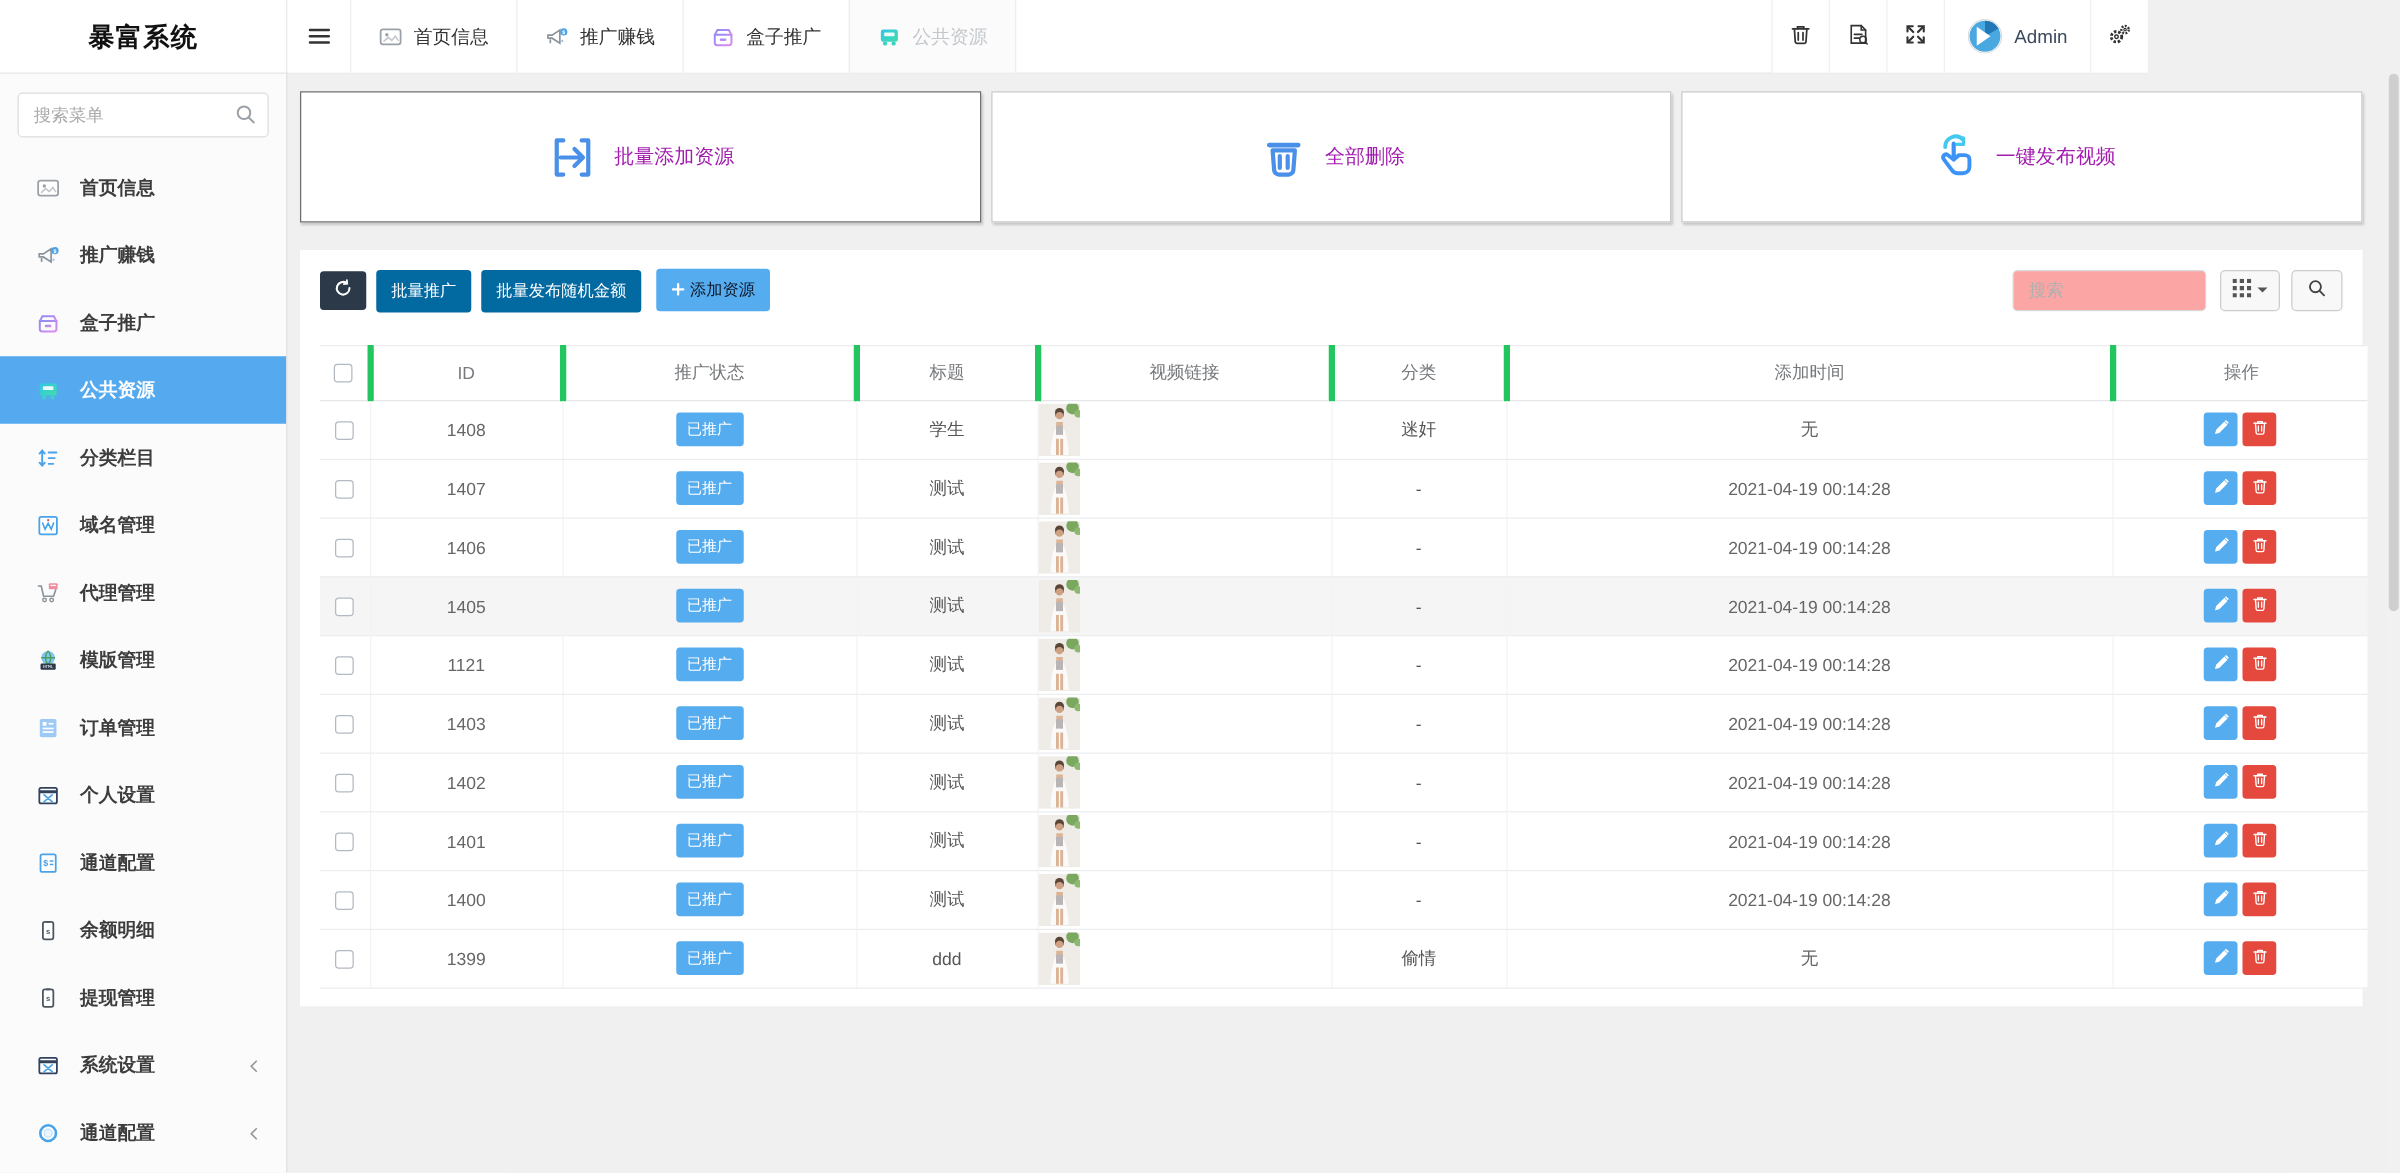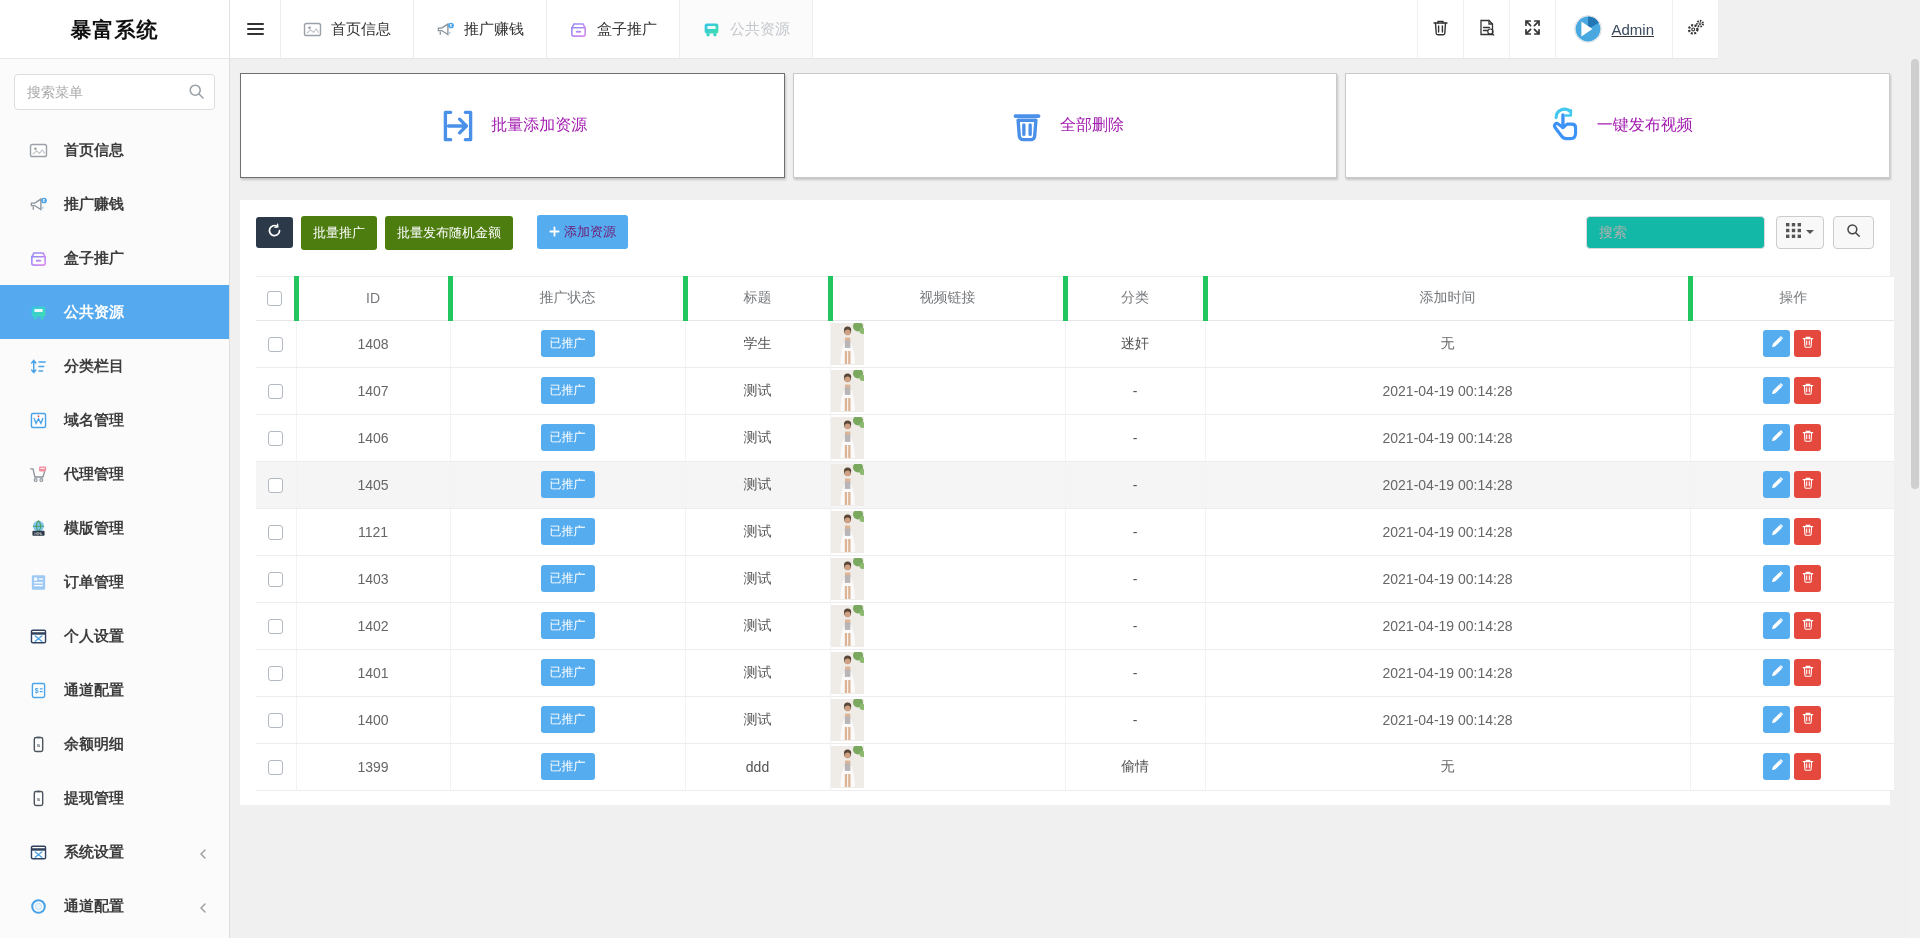--- a/index.html
+++ b/index.html
@@ -19,21 +19,21 @@
   .top-tabs { display:flex; height:58px; }
   .tab { display:flex; align-items:center; gap:9px; padding:0 22px; border-left:1px solid #ededed;
     cursor:pointer; background:#fff; }
   .tab:last-child { border-right:1px solid #ededed; }
   .tab .tab-label { font-size:15px; color:#333; }
   .tab.active { background:#fbfbfb; }
   .tab.active .tab-label { color:#c3c7cc; }
   .tab .ticon, .menu-icon { width:19px; height:19px; display:inline-flex; }
   .tab .ticon svg, .menu-icon svg { width:100%; height:100%; }
 
-  .header-right { margin-left:auto; display:flex; align-items:flex-end; height:58px;text-decoration:underline; }
+  .header-right { margin-left:auto; display:flex; align-items:flex-end; height:58px; }
   .hbtn { height:58px; min-width:46px; display:flex; align-items:center; justify-content:center;
     border:none; border-left:1px solid #f0f0f0; background:#fff; cursor:pointer; }
   .hbtn svg { width:19px; height:19px; }
   .admin-box { display:flex; align-items:center; gap:9px; padding:0 18px; height:58px;
     border-left:1px solid #f0f0f0; cursor:pointer; background:#fff; border-top:none; }
   .admin-box .avatar { width:28px; height:28px; border-radius:50%; overflow:hidden; }
   .admin-name { font-size:15px; color:#3a4a5c; }
 
   
   .sidebar { position:absolute; top:59px; left:0; width:230px; height:879px; background:#fbfbfb;
@@ -60,27 +60,27 @@
     gap:12px; cursor:pointer; }
   .action-card.first { border:1px solid #6f6f6f; }
   .action-card .cicon { width:42px; height:42px; }
   .action-card .card-label { font-size:16px; color:#a21caf; }
 
   .panel { margin-top:22px; background:#fff; padding:15px 16px 14px 16px; min-height:600px; }
   .toolbar { display:flex; align-items:center; }
   .btn { border:none; border-radius:3px; cursor:pointer; font-family:inherit; }
   .btn-refresh { width:37px; height:31px; background:#2b3949; display:flex; align-items:center; justify-content:center; }
   .btn-refresh svg { width:15px; height:15px; }
-  .btn-orange { background:#4d7c0f; color:#fff; font-size:13px; padding:8px 12px; margin-left:8px; }
-  .btn-blue { background:#55acee; color:#701a75; font-size:13px; padding:8px 12px; margin-left:24px;
+  .btn-orange { background:#0369a1; color:#fff; font-size:13px; padding:8px 12px; margin-left:8px; }
+  .btn-blue { background:#55acee; color:#0f172a; font-size:13px; padding:8px 12px; margin-left:12px;
     display:inline-flex; align-items:center; gap:4px; }
   .btn-blue svg { width:11px; height:11px; }
   .toolbar-right { margin-left:auto; display:flex; align-items:center; }
-  .tb-search { width:179px; height:33px; border:1px solid #d9d9d9; border-radius:4px; padding:0 12px;
-    font-size:14px; color:#333; outline:none; font-family:inherit; background:#14b8a6; }
+  .tb-search { width:155px; height:33px; border:1px solid #d9d9d9; border-radius:4px; padding:0 12px;
+    font-size:14px; color:#333; outline:none; font-family:inherit; background:#fca5a5; }
   .tb-search::placeholder { color:#b0b0b0; }
   .gbtn { height:33px; border:1px solid #ccc; background:#f8f8f8; border-radius:4px; cursor:pointer;
     display:flex; align-items:center; justify-content:center; }
   .gbtn.grid { width:48px; margin-left:11px; gap:5px; }
   .gbtn.mag { width:41px; margin-left:9px; }
   .gbtn svg { width:15px; height:15px; }
   .caret { width:0; height:0; border-left:4px solid transparent; border-right:4px solid transparent;
     border-top:4px solid #555; }
 
   table { width:100%; border-collapse:collapse; margin-top:26px; table-layout:fixed;

